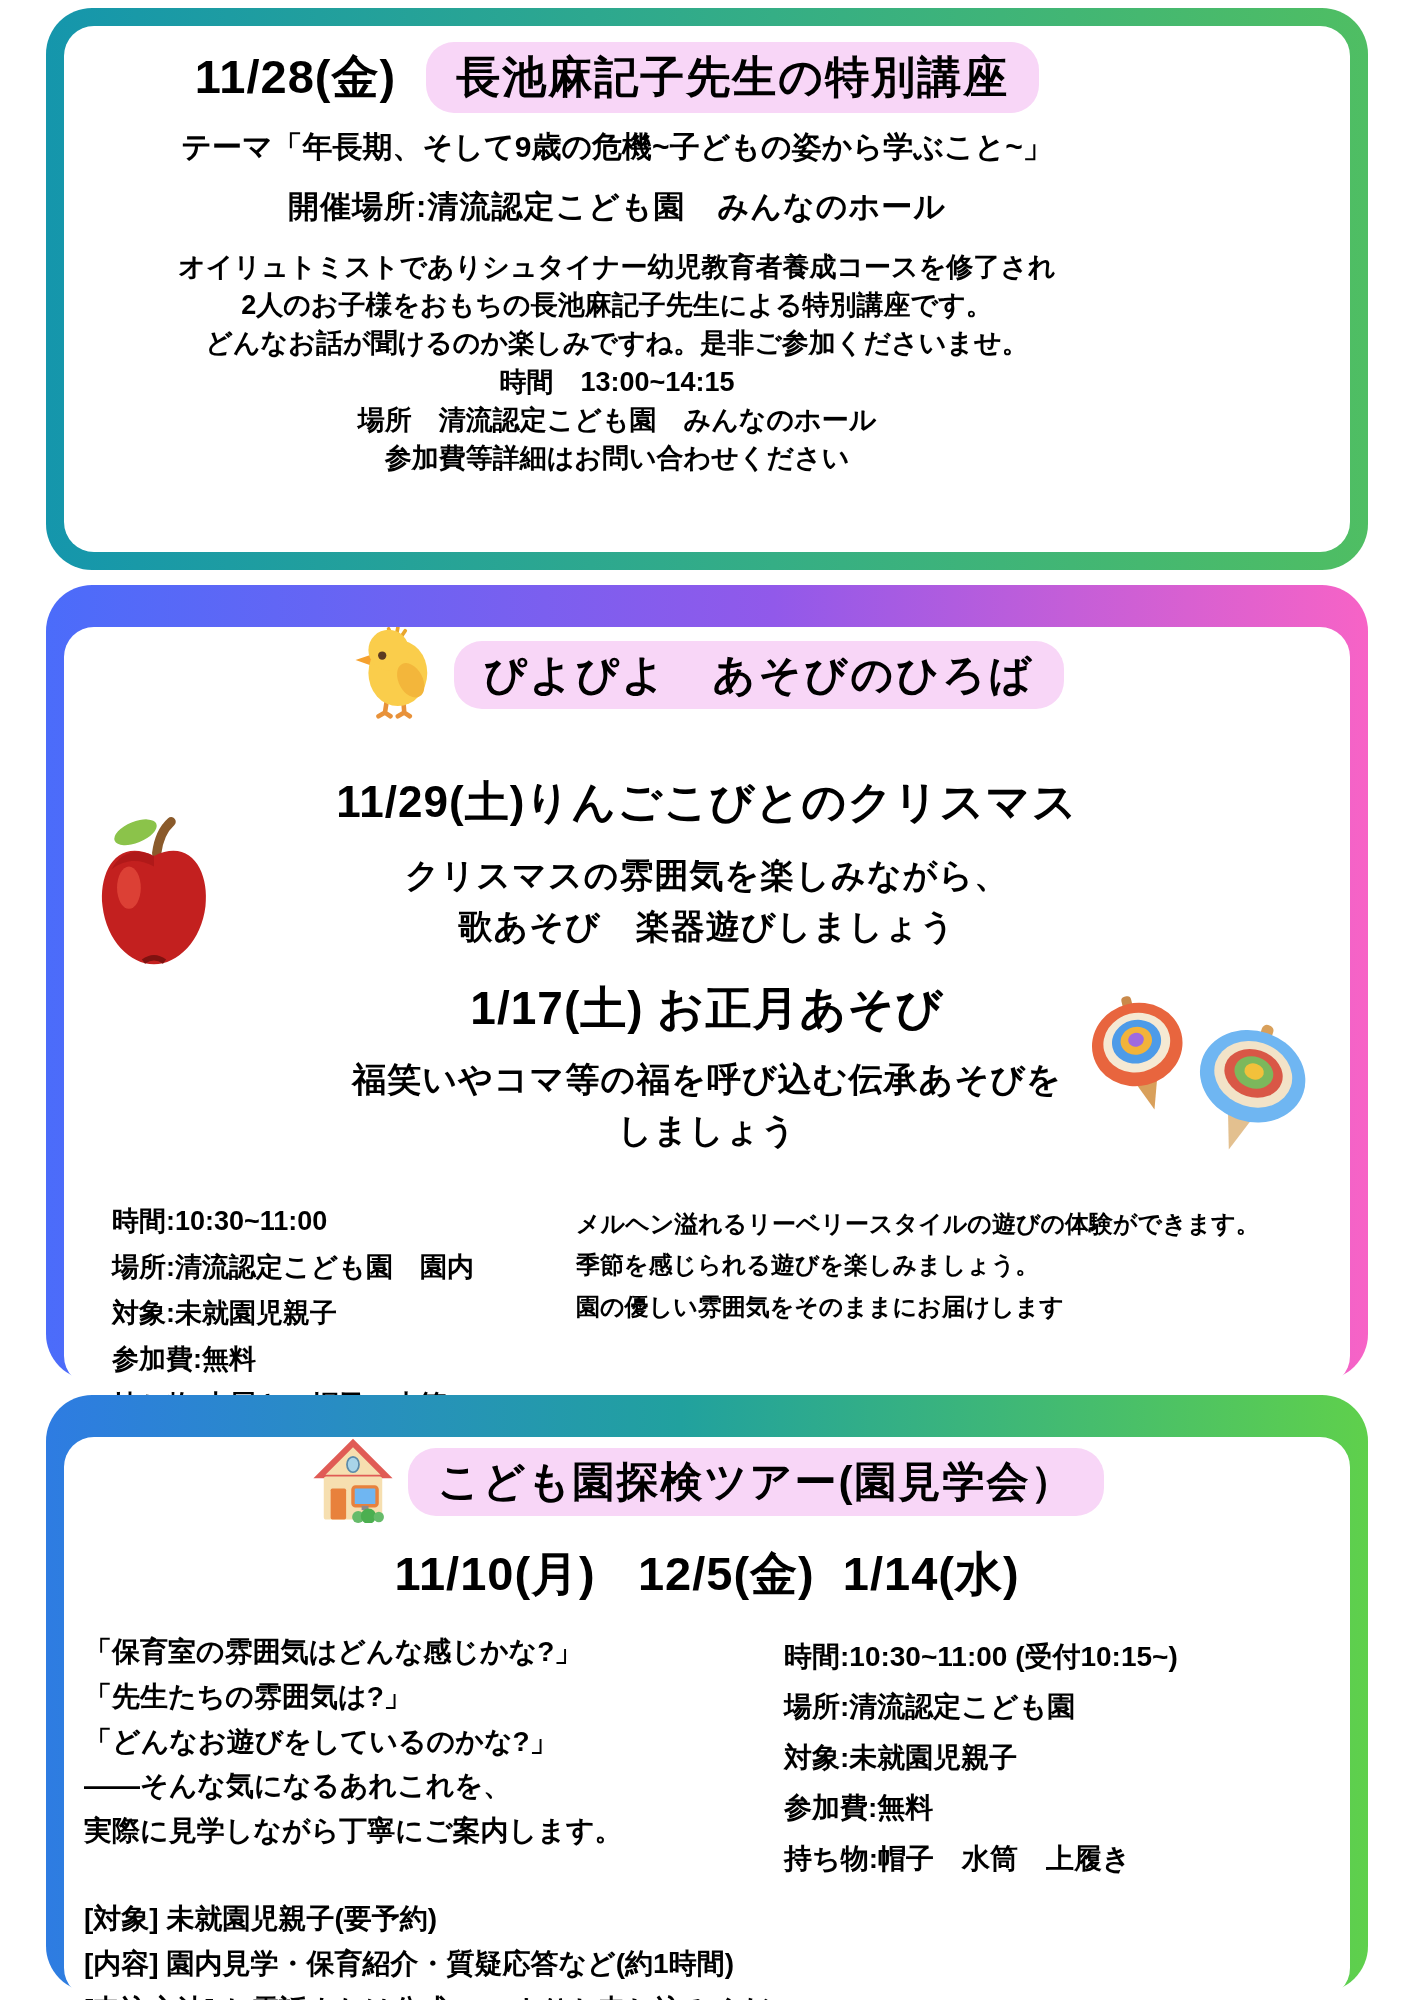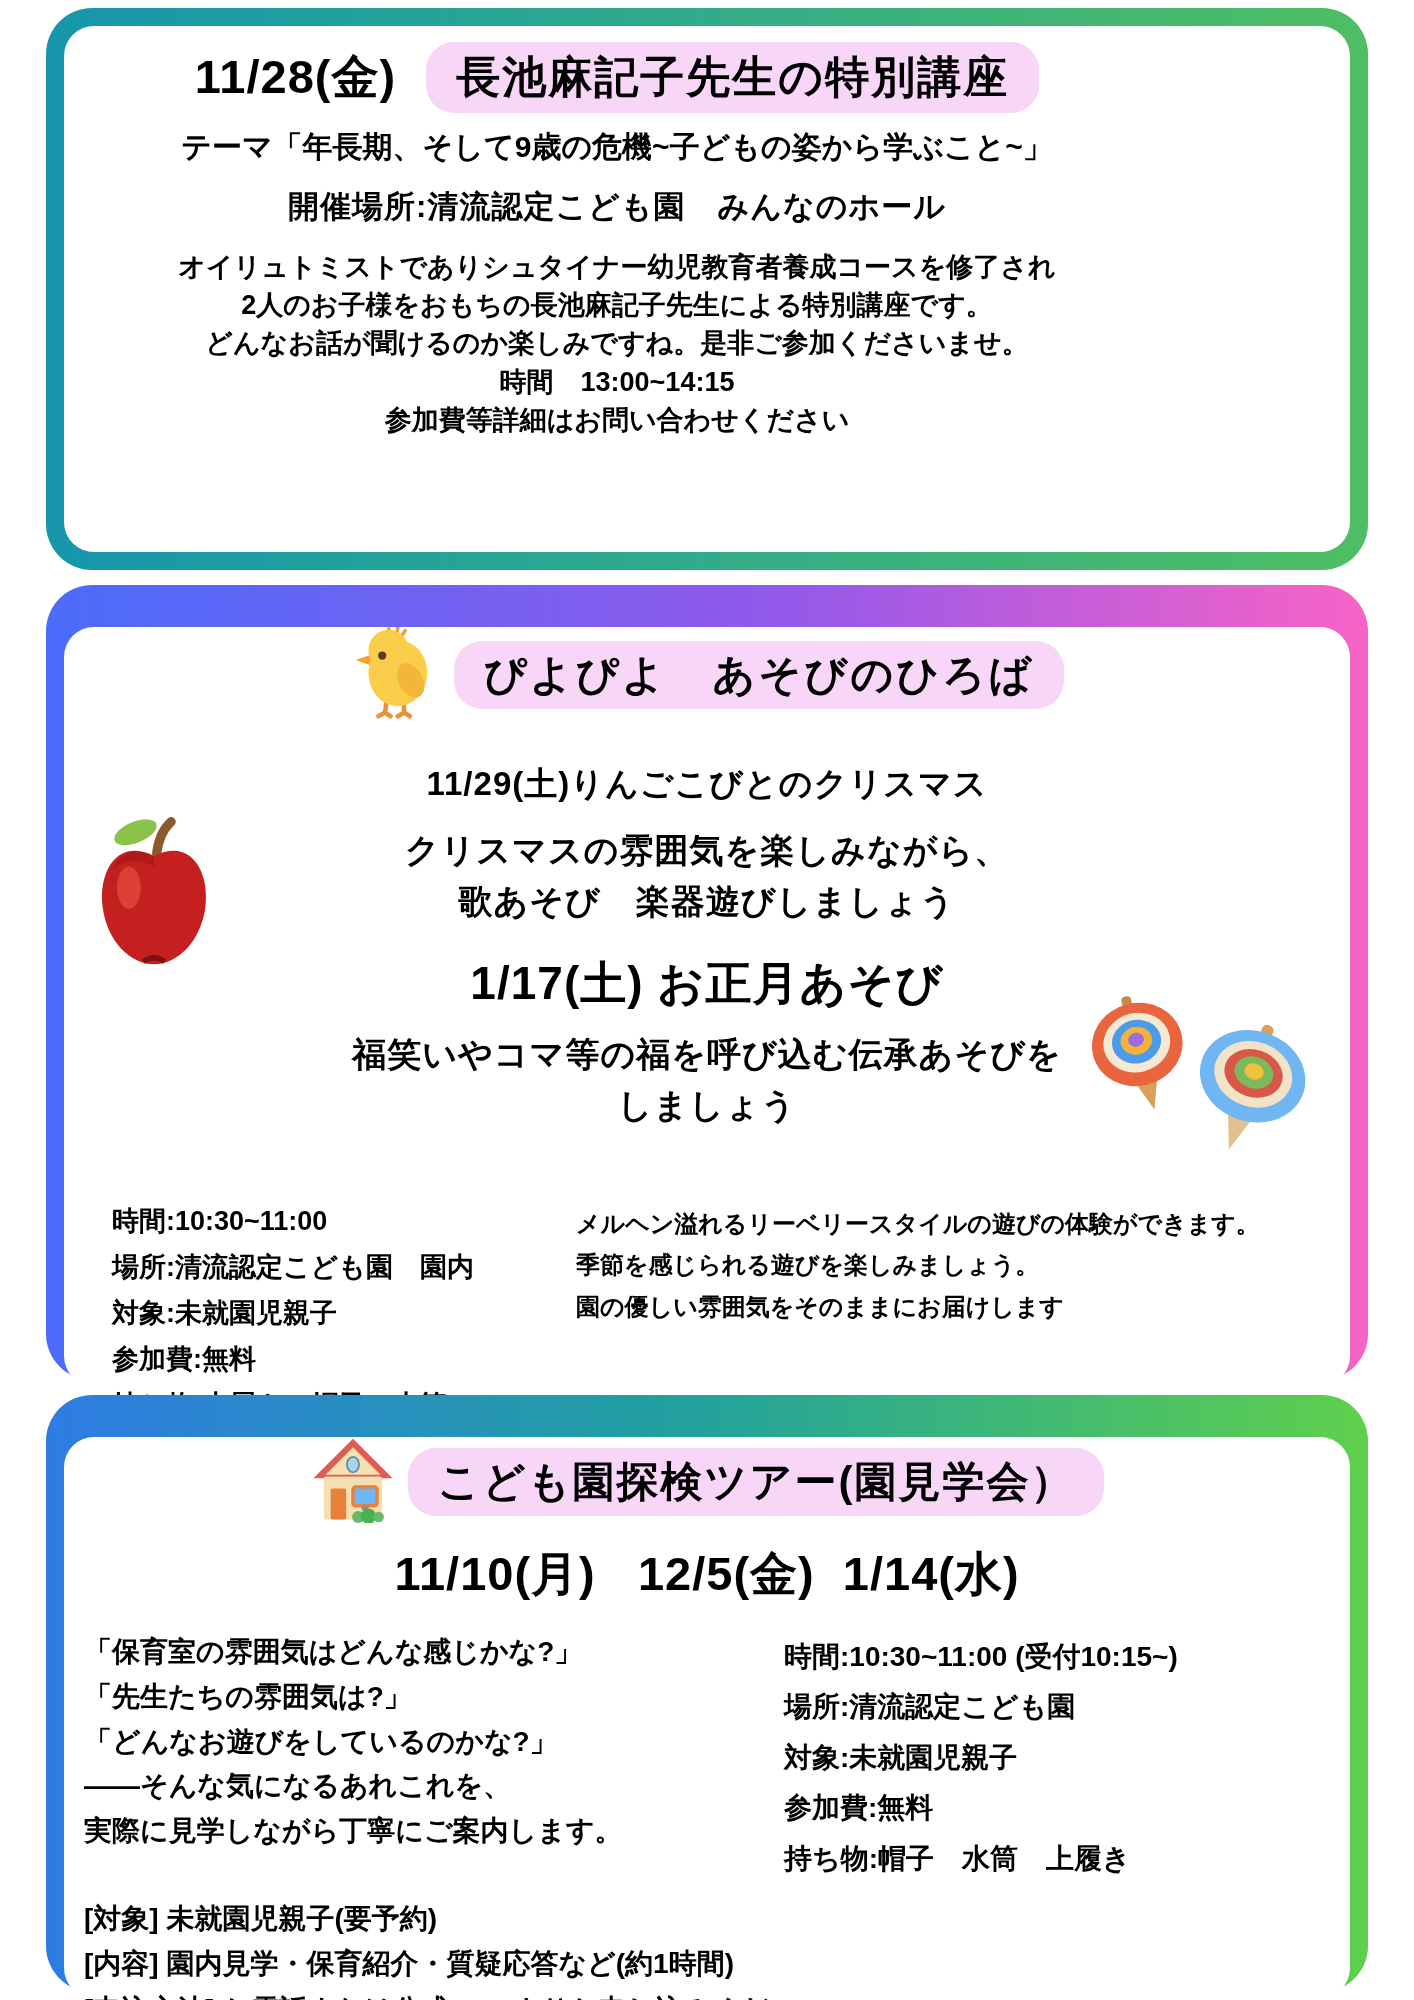--- a/index.html
+++ b/index.html
@@ -26,21 +26,21 @@
   }
   .heading-row { display:flex; justify-content:center; align-items:center; gap:30px; margin-top:6px; }
   .h-date { font-size:47px; letter-spacing:1px; }
   .bubble1 { font-size:44px; letter-spacing:2px; }
   .theme { font-size:30px; margin-top:14px; }
   .venue { font-size:31px; margin-top:18px; letter-spacing:1px; }
   .para  { font-size:27px; line-height:1.42; margin-top:20px; }
 
   .title-row { display:flex; justify-content:center; align-items:center; gap:12px; margin-top:24px; }
   .bubble2 { font-size:42px; letter-spacing:3px; }
-  .ev1h { font-size:33px; margin-top:39px; letter-spacing:1px; }
+  .ev1h { font-size:44px; margin-top:50px; letter-spacing:1px; }
   .evlines { font-size:34px; line-height:1.5; margin-top:18px; letter-spacing:1px; }
   .ev2h { font-size:46px; margin-top:26px; letter-spacing:1px; }
   .evlines2 { margin-top:14px; }
   .details2 { position:absolute; left:48px; top:572px; text-align:left; font-size:27px; line-height:1.7; }
   .desc2    { position:absolute; left:512px; top:576px; text-align:left; font-size:24px; line-height:1.72; white-space:nowrap; }
   .apple-wrap { position:absolute; left:24px; top:182px; width:132px; }
   .tops-wrap  { position:absolute; right:20px; top:362px; width:260px; }
 
   .bubble3 { font-size:42px; letter-spacing:2px; }
   .dates { font-size:47px; margin-top:16px; white-space:pre; letter-spacing:1px; }
@@ -62,20 +62,21 @@
         <span class="h-date">11/28(金)</span>
         <span class="bubble bubble1">長池麻記子先生の特別講座</span>
       </div>
       <div class="theme">テーマ「年長期、そして9歳の危機~子どもの姿から学ぶこと~」</div>
       <div class="venue">開催場所:清流認定こども園　みんなのホール</div>
       <div class="para">
         <div>オイリュトミストでありシュタイナー幼児教育者養成コースを修了され</div>
         <div>2人のお子様をおもちの長池麻記子先生による特別講座です。</div>
         <div>どんなお話が聞けるのか楽しみですね。是非ご参加くださいませ。</div>
         <div>時間　13:00~14:15</div>
+        <div>場所　清流認定こども園　みんなのホール</div>
         <div>参加費等詳細はお問い合わせください</div>
       </div>
     </div>
   </section>
 
   <section class="card card2">
     <div class="inner">
 
       <div class="title-row">
         <span class="icon">

